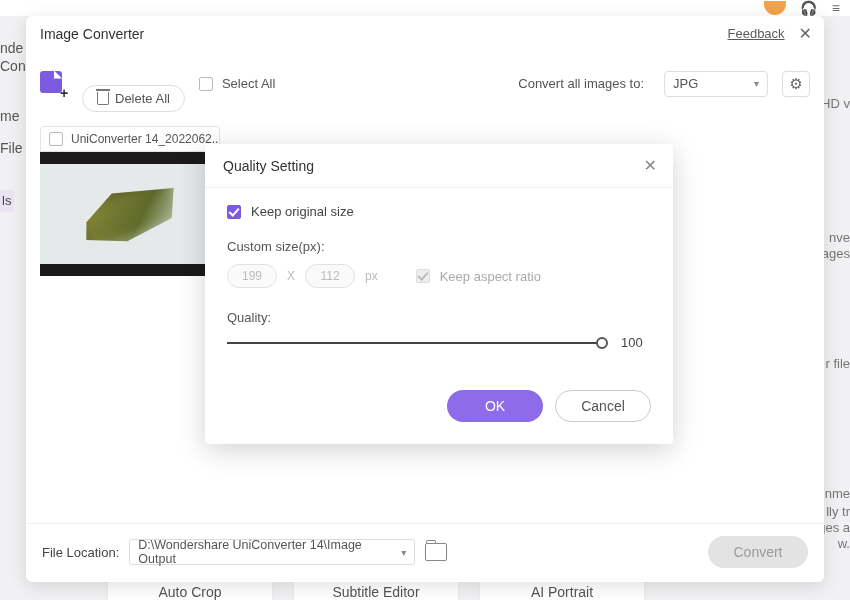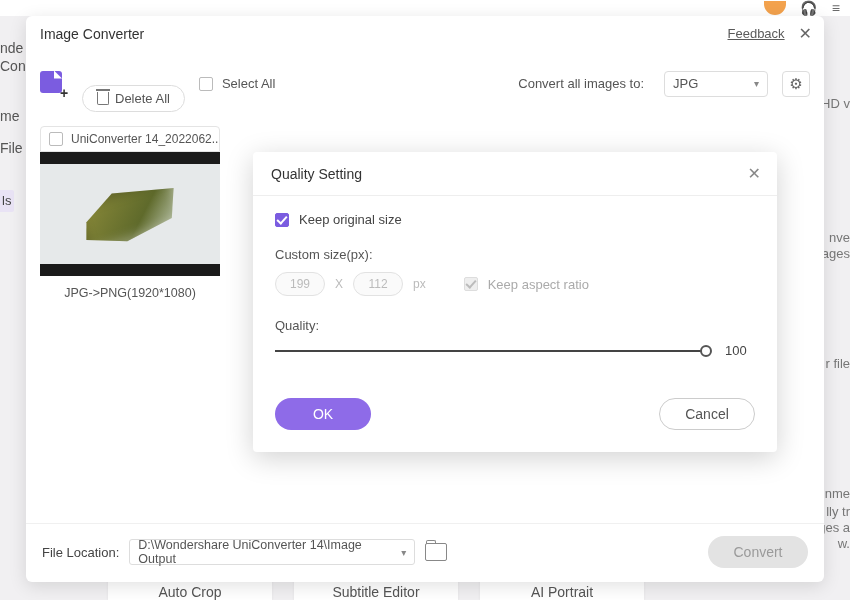--- a/index.html
+++ b/index.html
@@ -41,21 +41,21 @@
   .gear-btn { width: 28px; height: 26px; border: 1px solid #ddd; border-radius: 4px; display: flex; align-items: center; justify-content: center; cursor: pointer; color: #666; font-size: 15px; }
 
   .content-area { flex: 1; padding: 4px 14px 0 14px; display: flex; align-items: flex-start; gap: 14px; overflow: hidden; }
   .thumb-card { width: 180px; }
   .thumb-head { display: flex; align-items: center; gap: 8px; border: 1px solid #e4e4e4; border-radius: 4px 4px 0 0; padding: 5px 8px; font-size: 12px; color: #555; white-space: nowrap; overflow: hidden; text-overflow: ellipsis; }
   .thumb-img { height: 124px; background: linear-gradient(#1b1b1b 0 10%, #e6e9ea 10% 90%, #1a1a1a 90% 100%); display: flex; align-items: center; justify-content: center; }
   .crystal { width: 110px; height: 56px; background: linear-gradient(135deg, #93903c, #5f6a2b 60%, #d9e3d7); transform: rotate(-18deg); clip-path: polygon(10% 40%, 40% 5%, 95% 30%, 85% 80%, 40% 95%, 5% 70%); box-shadow: inset -6px -6px 12px rgba(255,255,255,.35), inset 6px 6px 12px rgba(0,0,0,.25); }
   .thumb-caption { text-align: center; font-size: 12.5px; color: #555; padding: 10px 4px; }
 
   
-  .modal { position: absolute; left: 205px; top: 152px; width: 524px; background: #fff; border-radius: 4px; box-shadow: 0 6px 28px rgba(0,0,0,.18); padding: 0 0 18px 0; margin-left: 48px; }
+  .modal { position: absolute; left: 205px; top: 144px; width: 468px; background: #fff; border-radius: 4px; box-shadow: 0 6px 28px rgba(0,0,0,.18); padding: 0 0 18px 0; }
   .modal-head { display: flex; align-items: center; justify-content: space-between; padding: 12px 16px 12px 18px; border-bottom: 1px solid #eee; }
   .modal-head h2 { font-size: 14px; font-weight: 500; color: #333; }
   .modal-close { font-size: 16px; color: #888; cursor: pointer; }
   .modal-body { padding: 16px 22px 6px 22px; }
   .row { display: flex; align-items: center; gap: 10px; margin-bottom: 20px; }
   .cb-checked { background: #7b5ce0; border-color: #7b5ce0; }
   .cb-checked:after { content: ""; position: absolute; left: 3px; top: 0px; width: 4px; height: 8px; border: solid #fff; border-width: 0 2px 2px 0; transform: rotate(42deg); }
   .cb-disabled { background: #eee; border-color: #ddd; }
   .cb-disabled.cb-checked:after { border-color: #bbb; }
   .lbl { font-size: 13px; color: #444; }
@@ -63,21 +63,21 @@
   .section-label { font-size: 13px; color: #555; margin-bottom: 10px; }
   .size-row { display: flex; align-items: center; gap: 10px; margin-bottom: 22px; }
   .size-input { width: 50px; height: 24px; border: 1px solid #e2e2e2; border-radius: 12px; text-align: center; font-size: 12px; color: #bbb; background: #fafafa; }
   .x-sep { font-size: 12px; color: #bbb; }
   .px-lbl { font-size: 12px; color: #bbb; }
   .slider-row { display: flex; align-items: center; gap: 18px; margin-bottom: 10px; }
   .slider-track { position: relative; flex: 1; height: 2px; background: #ccc; }
   .slider-fill { position: absolute; left: 0; top: 0; height: 2px; background: #444; width: 100%; }
   .slider-thumb { position: absolute; right: -5px; top: -5px; width: 12px; height: 12px; border-radius: 50%; background: #fff; border: 2px solid #555; cursor: pointer; }
   .quality-val { font-size: 13px; color: #444; width: 30px; }
-  .modal-actions { display: flex; justify-content: space-between; gap: 22px; padding: 24px 22px 4px 22px; }
+  .modal-actions { display: flex; justify-content: flex-end; gap: 12px; padding: 24px 22px 4px 22px; }
   .btn-primary { width: 96px; height: 32px; border-radius: 16px; background: #8e6be8; color: #fff; border: none; font-size: 14px; cursor: pointer; }
   .btn-secondary { width: 96px; height: 32px; border-radius: 16px; background: #fff; color: #555; border: 1px solid #ccc; font-size: 14px; cursor: pointer; }
 
   
   .bottom-bar { display: flex; align-items: center; padding: 12px 16px 14px 16px; gap: 10px; border-top: 1px solid #f0f0f0; }
   .bottom-bar .loc-lbl { font-size: 13px; color: #444; }
   .path-select { flex: 0 0 286px; height: 26px; border: 1px solid #ddd; border-radius: 3px; display: flex; align-items: center; justify-content: flex-start; padding: 0 8px; font-size: 12.5px; color: #555; cursor: pointer; }
   .folder-btn { width: 22px; height: 18px; border: 1.5px solid #888; border-radius: 2px; position: relative; cursor: pointer; }
   .folder-btn:before { content: ""; position: absolute; top: -4px; left: 0; width: 8px; height: 3px; border: 1.5px solid #888; border-bottom: none; border-radius: 2px 2px 0 0; }
   .bottom-spacer { flex: 1; }
@@ -145,21 +145,20 @@
 
   <div class="content-area">
     <div class="thumb-card">
       <div class="thumb-head">
         <span class="cb"></span>
         <span>UniConverter 14_2022062...</span>
       </div>
       <div class="thumb-img">
         <div class="crystal"></div>
       </div>
-      <div class="thumb-caption">JPG-&gt;PNG(1920*1080)</div>
     </div>
   </div>
 
   <div class="bottom-bar">
     <span class="loc-lbl">File Location:</span>
     <div class="path-select">
       <span>D:\Wondershare UniConverter 14\Image Output</span>
       <span class="chev-down">▾</span>
     </div>
     <div class="folder-btn"></div>

